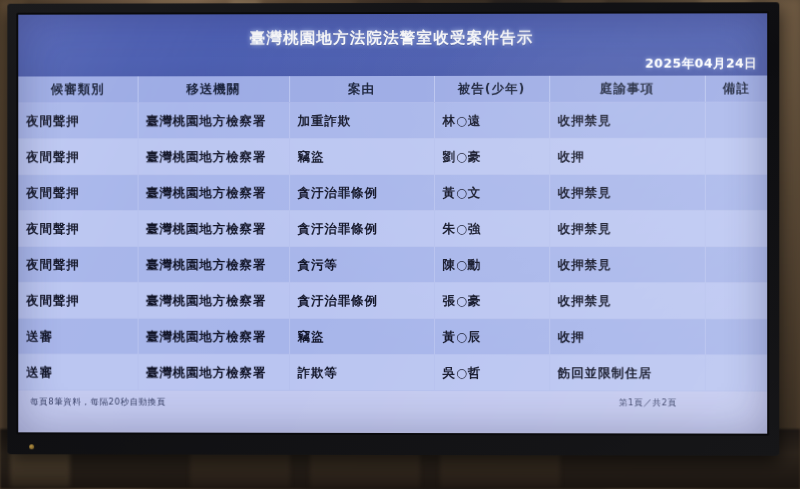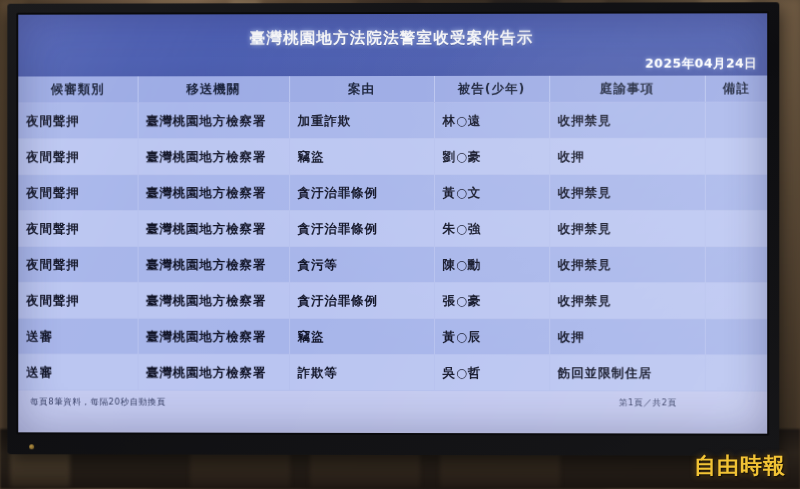--- a/index.html
+++ b/index.html
@@ -327,15 +327,14 @@
       <div id="footer">
         <div id="footer-left">每頁8筆資料，每隔20秒自動換頁</div>
         <div id="footer-right">第1頁／共2頁</div>
       </div>
 
       <div id="glare"></div>
       <div id="vignette"></div>
     </div>
   </div>
 
-  <div id="watermark">自由時報</div>
 
 </div>
 
 </body></html>

